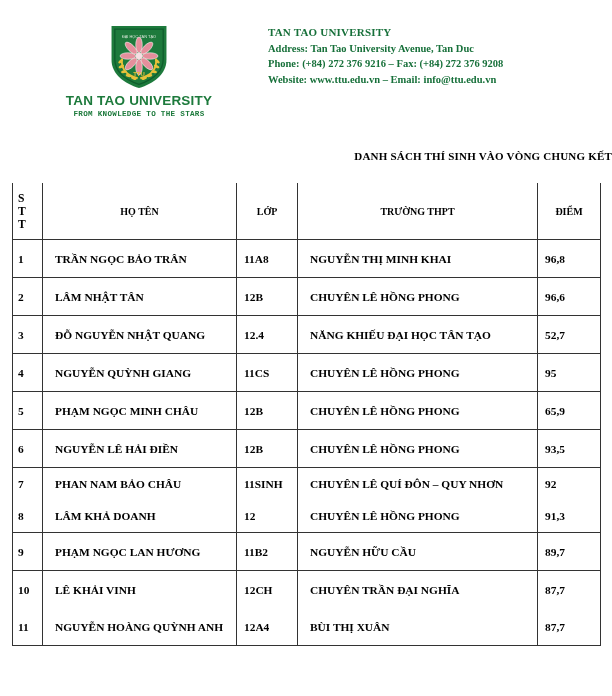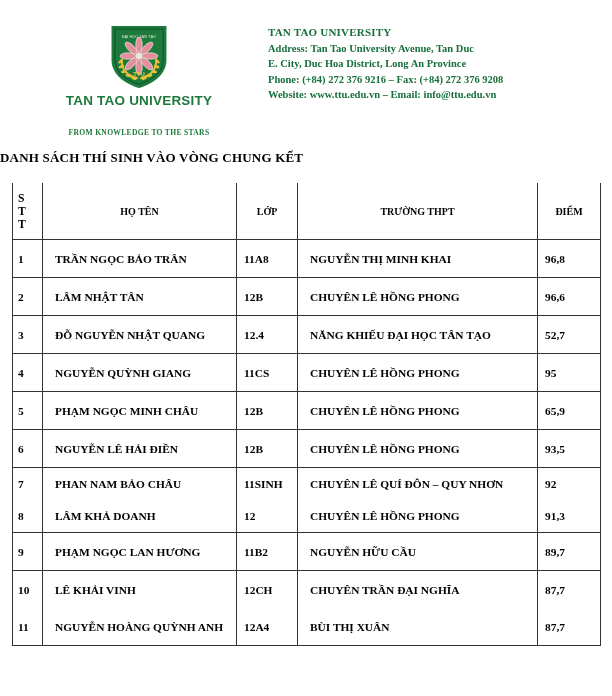--- a/index.html
+++ b/index.html
@@ -44,26 +44,26 @@
     font-family: "Liberation Sans", "DejaVu Sans", sans-serif;
     font-weight: bold;
     font-size: 13.5px;
     letter-spacing: 0.2px;
     color: #1d7a3c;
     margin-top: 3px;
     white-space: nowrap;
   }
 
   .logo-tagline {
-    font-family: Liberation Serif, serif;
+    font-family: Liberation Mono, monospace;
     font-weight: bold;
     font-size: 7.6px;
     letter-spacing: 0.3px;
     color: #1d7a3c;
-    margin-top: 20px;
+    margin-top: 2px;
     white-space: nowrap;
   }
 
   .contact-block {
     padding-top: 3px;
     color: #17703a;
     font-family: "Liberation Serif", "DejaVu Serif", serif;
     font-weight: bold;
     font-size: 10.5px;
     line-height: 15.5px;
@@ -71,24 +71,24 @@
   .contact-block .line {
     white-space: nowrap;
   }
   .contact-block .uni {
     font-size: 11px;
     letter-spacing: 0.2px;
   }
 
   
   .doc-title {
-    text-align: left;
+    text-align: right;
     font-family: "Liberation Serif", "DejaVu Serif", serif;
     font-weight: bold;
-    font-size: 13px;
+    font-size: 11px;
     letter-spacing: 0.2px;
     margin: 32px 0 0 0;
     white-space: nowrap;
   }
 
   
   .table-wrap {
     position: absolute;
     left: 12px;
     top: 183px;
@@ -203,21 +203,20 @@
       </g>
       <text x="50" y="82" font-family="'Liberation Sans', sans-serif" font-weight="bold" font-size="9" fill="#e8c13a" text-anchor="middle">TTU</text>
     </svg>
     <div class="logo-name">TAN TAO UNIVERSITY</div>
     <div class="logo-tagline">FROM KNOWLEDGE TO THE STARS</div>
   </div>
 
   <div class="contact-block">
     <div class="line uni">TAN TAO UNIVERSITY</div>
     <div class="line">Address: Tan Tao University Avenue, Tan Duc</div>
-    <div class="line">E. City, Duc Hoa District, Long An Province</div>
     <div class="line">Phone: (+84) 272 376 9216 – Fax: (+84) 272 376 9208</div>
     <div class="line">Website: www.ttu.edu.vn – Email: info@ttu.edu.vn</div>
   </div>
 
 </div>
 
 <h1 class="doc-title">DANH SÁCH THÍ SINH VÀO VÒNG CHUNG KẾT</h1>
 
 <div class="table-wrap">
   <table class="roster">

